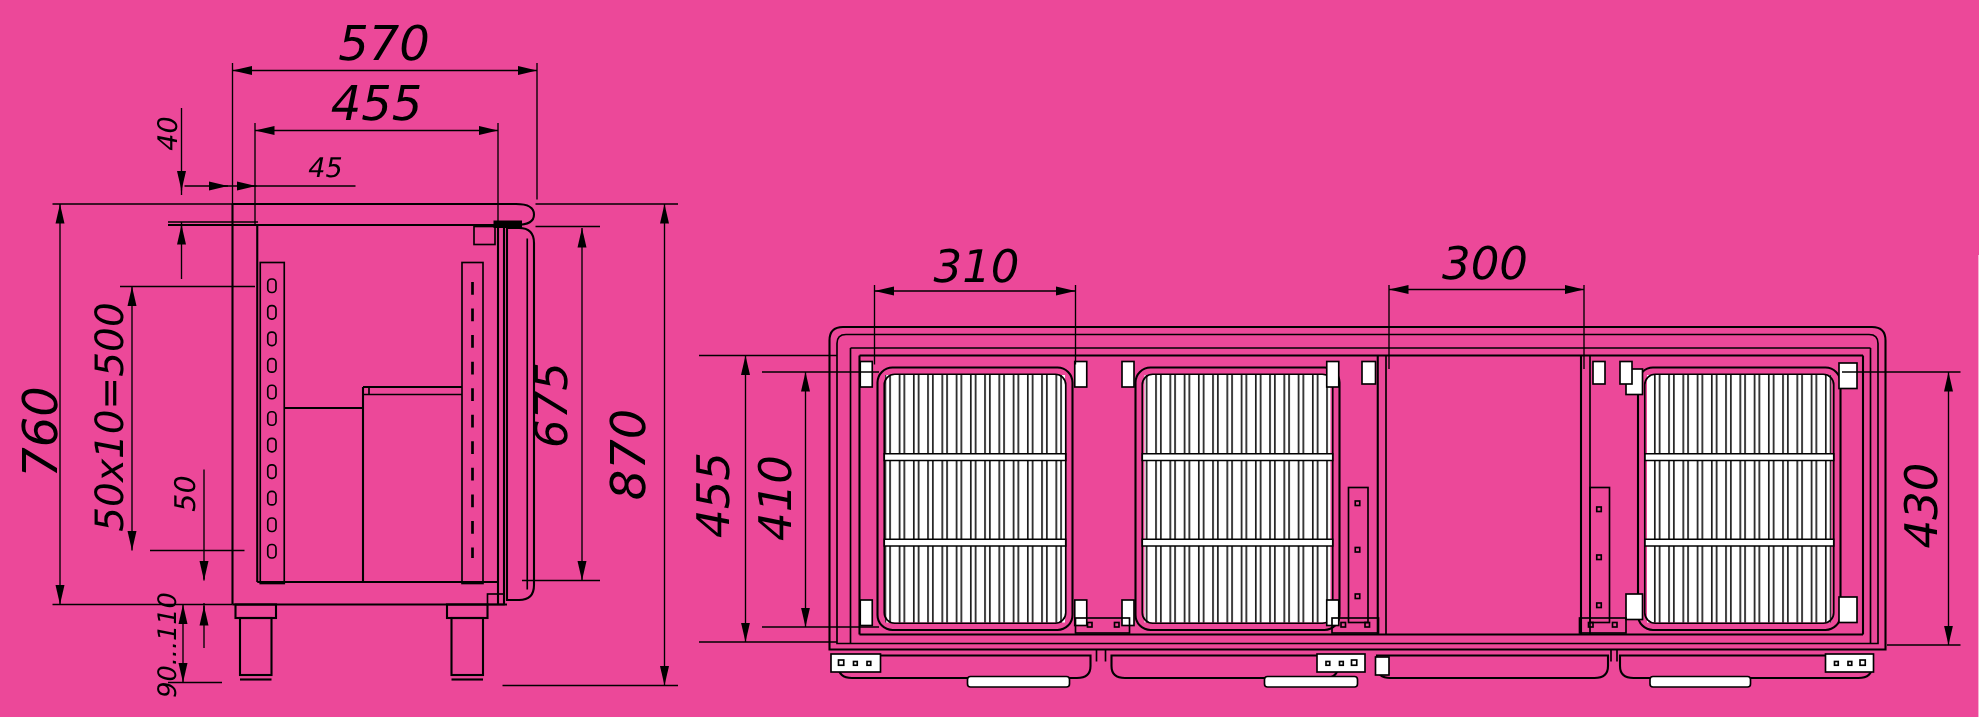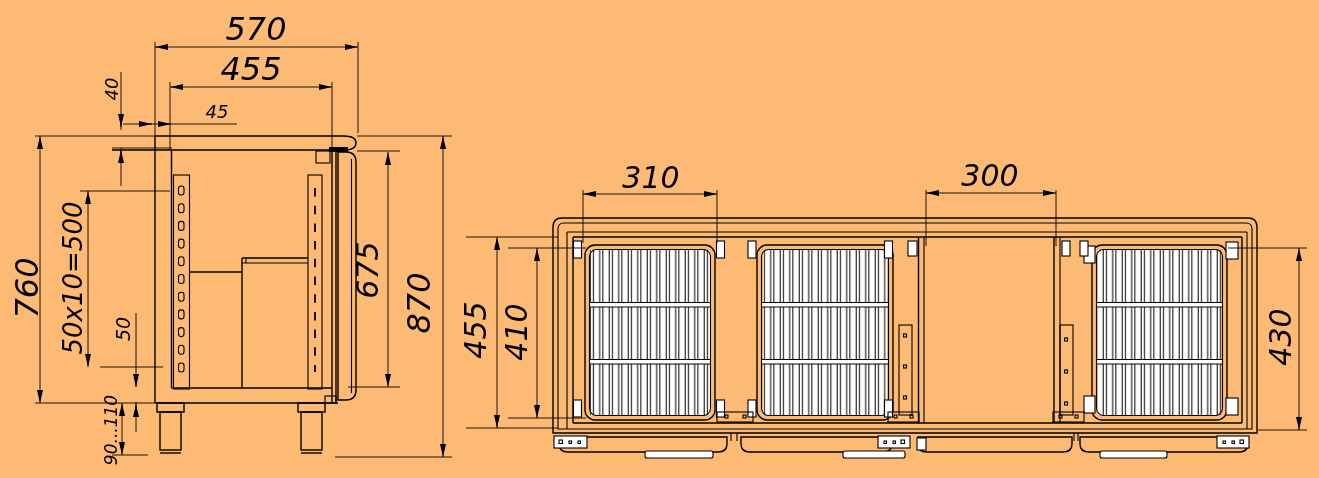--- a/index.html
+++ b/index.html
@@ -1,16 +1,16 @@
 <!DOCTYPE html>
 <html><head>
 <meta charset="utf-8">
 <style>
   html,body{margin:0;padding:0;background:#ffffff;}
-  .canvas{position:relative;width:1319px;height:478px;background:#fdba74;overflow:hidden;}
+  .canvas{position:relative;width:1319px;height:478px;background:#ec4899;overflow:hidden;}
   svg{position:absolute;left:0;top:0;}
   text{font-family:"DejaVu Sans",sans-serif;font-style:italic;fill:#000;}
   .t-lg{font-size:32px;}
   .t-md{font-size:30px;}
   .t-sm{font-size:18px;}
   .t-xs{font-size:17px;}
   .t-rail{font-size:26px;}
   .t-50{font-size:19px;}
   .obj{stroke:#000;stroke-width:1.4;fill:none;}
   .obj2{stroke:#000;stroke-width:1.1;fill:none;}

